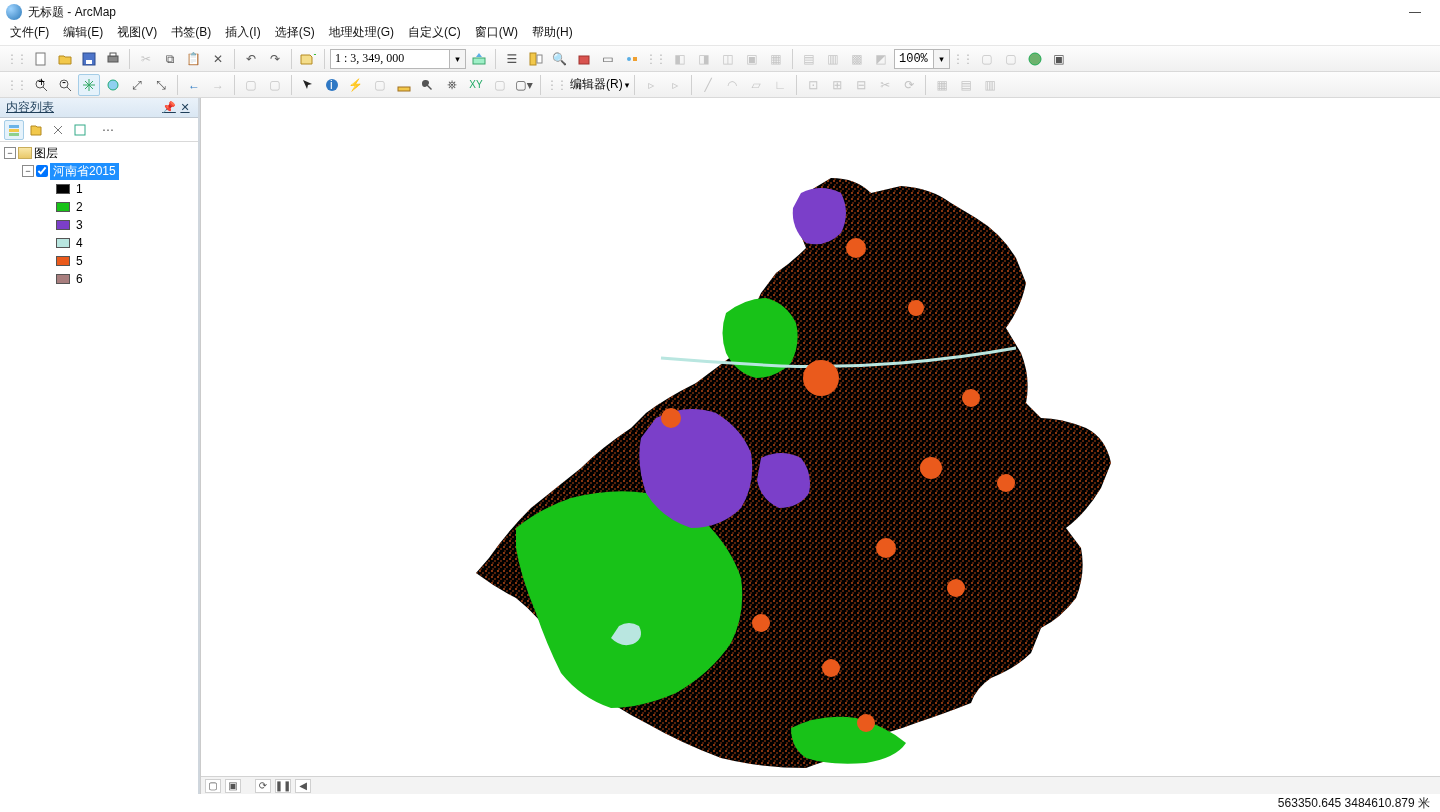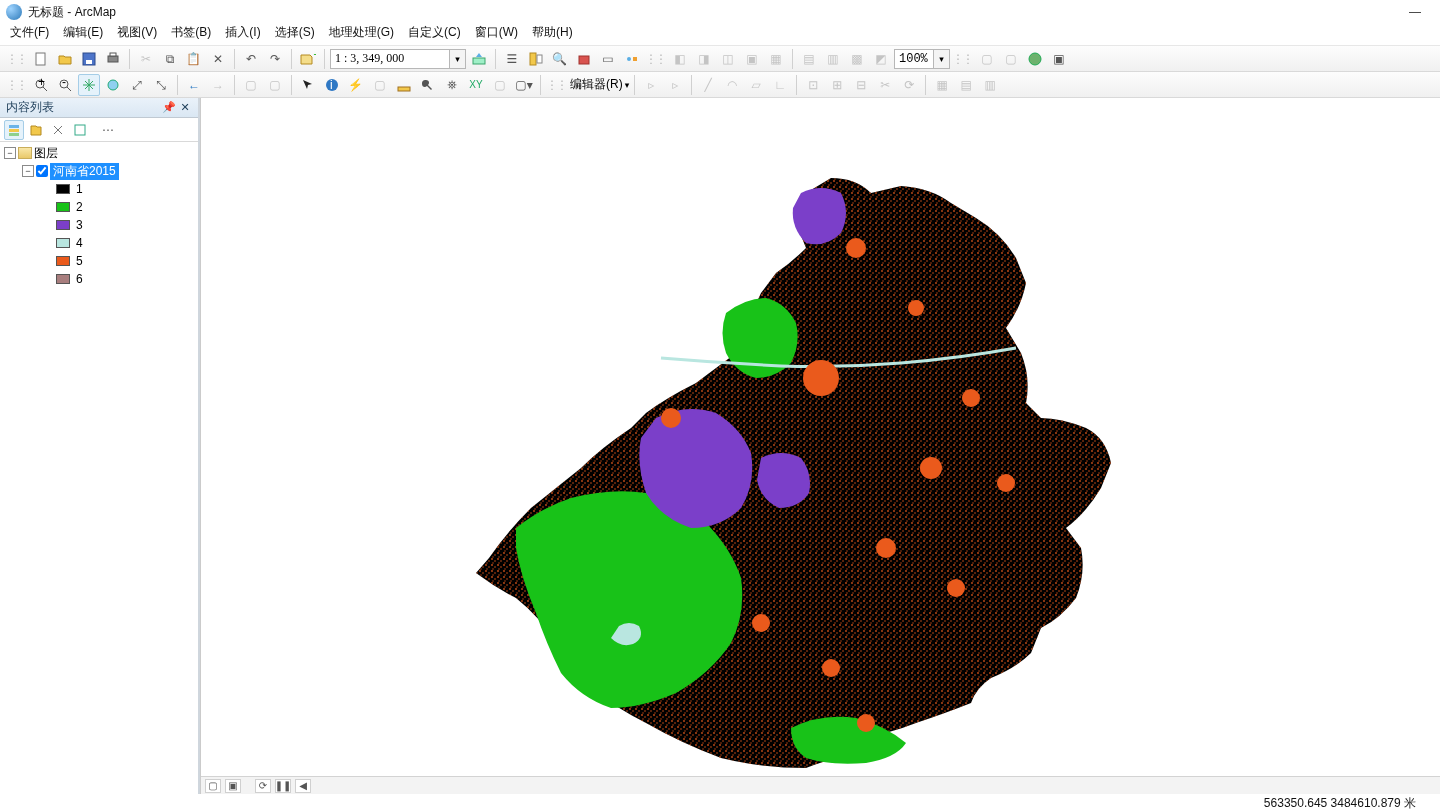--- a/index.html
+++ b/index.html
@@ -14,39 +14,39 @@
 .toolbar .btn { width: 22px; height: 22px; display: flex; align-items: center; justify-content: center; border: 1px solid transparent; border-radius: 2px; color: #555; }
 .toolbar .btn.on { background: #e5f2fb; border-color: #a5cde7; }
 .toolbar .btn.dis { color: #c4c4c4; }
 .toolbar .sep { width: 1px; height: 20px; background: #d0d0d0; margin: 0 3px; }
 .toolbar .grip { color: #b7b7b7; letter-spacing: -2px; margin-right: 2px; }
 .toolbar input[type=text] { height: 20px; border: 1px solid #b7b7b7; padding: 0 4px; background: #fff; }
 .toolbar .combo { display: flex; align-items: center; }
 .toolbar .combo .arrow { width: 16px; height: 20px; border: 1px solid #b7b7b7; border-left: none; display: flex; align-items: center; justify-content: center; font-size: 9px; background: #f4f4f4; }
 .mainrow { flex: 1; display: flex; min-height: 0; }
 .tocpanel { width: 200px; border-right: 2px solid #cfd6dd; display: flex; flex-direction: column; background: #fff; }
-.tochdr { height: 20px; background: linear-gradient(#eaf2fa,#dae7f3); border-bottom: 1px solid #c0c9d2; display: flex; align-items: center; padding: 0 6px; color: #1f3f5a; }
+.tochdr { height: 20px; background: linear-gradient(#eaf2fa,#dae7f3); border-bottom: 1px solid #c0c9d2; display: flex; align-items: center; padding: 0 6px; color: #1f3f5a; text-decoration: underline; }
 .tochdr .spacer { flex: 1; }
 .tochdr .pbtn { width: 14px; height: 14px; display: flex; align-items: center; justify-content: center; font-size: 11px; color: #1f3f5a; margin-left: 2px; }
 .toctabs { height: 24px; border-bottom: 1px solid #d9d9d9; display: flex; align-items: center; padding: 2px 4px; gap: 2px; }
 .toctabs .tbtn { width: 20px; height: 20px; display: flex; align-items: center; justify-content: center; border: 1px solid transparent; border-radius: 2px; color: #555; }
 .toctabs .tbtn.on { background: #e5f2fb; border-color: #a5cde7; }
 .tree { flex: 1; overflow: auto; padding: 2px 4px; }
 .tree .row { display: flex; align-items: center; height: 18px; gap: 2px; }
 .tree .twisty { width: 12px; height: 12px; border: 1px solid #8a8a8a; display: flex; align-items: center; justify-content: center; font-size: 9px; color: #333; background: #fff; }
 .tree .cb { width: 12px; height: 12px; }
 .tree .lyricon { width: 14px; height: 12px; background: linear-gradient(#f9e7a8,#e9c96a); border: 1px solid #c9ad5a; }
 .tree .sel { background: #1e90ff; color: #fff; padding: 0 3px; text-align: center; }
 .tree .swatch { width: 14px; height: 10px; border: 1px solid #555; }
 .mapview { flex: 1; position: relative; background: #fff; display: flex; flex-direction: column; border-left: 1px solid #cbcbcb; }
 .canvas { flex: 1; position: relative; overflow: hidden; }
 .mapimg { position: absolute; left: 260px; top: 70px; width: 660px; height: 610px; }
 .viewtabs { height: 18px; background: #f3f3f3; border-top: 1px solid #d3d3d3; display: flex; align-items: center; padding: 0 4px; gap: 4px; }
 .viewtabs .vt { width: 16px; height: 14px; display:flex; align-items:center; justify-content:center; font-size: 10px; color:#555; border:1px solid #d0d0d0; background:#fff; }
-.statusbar { height: 18px; display: flex; align-items: center; justify-content: flex-end; padding: 0 24px; color: #111; background: #fff; }
+.statusbar { height: 18px; display: flex; align-items: center; justify-content: flex-end; padding: 0 10px; color: #111; background: #fff; }
 svg { display: block; }
 </style>
 </head>
 <body>
 
 <div class="titlebar">
   <div class="appicon"></div>
   <div class="title">无标题 - ArcMap</div>
   <div class="winbtn">—</div>
 </div>

